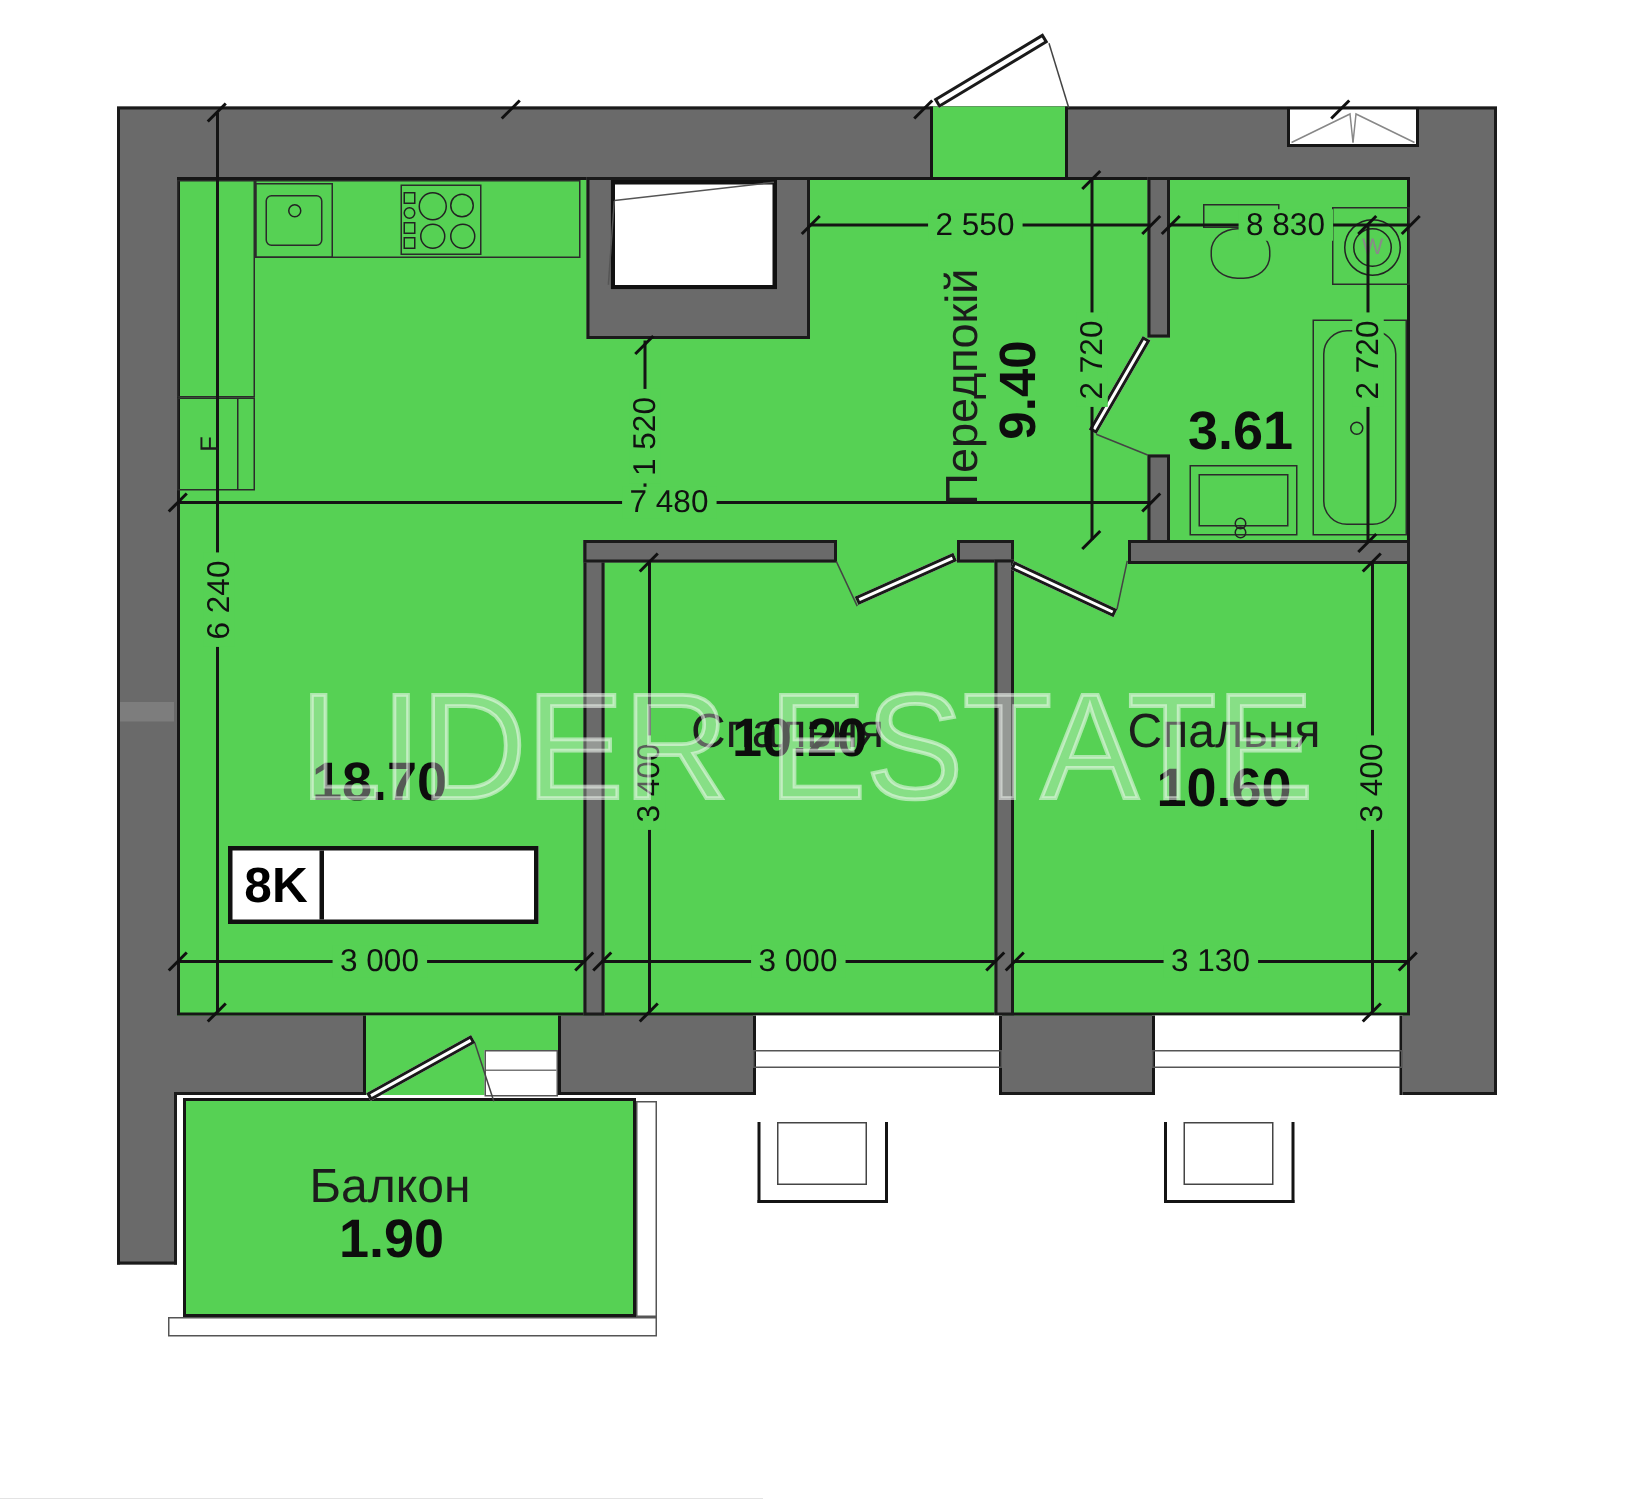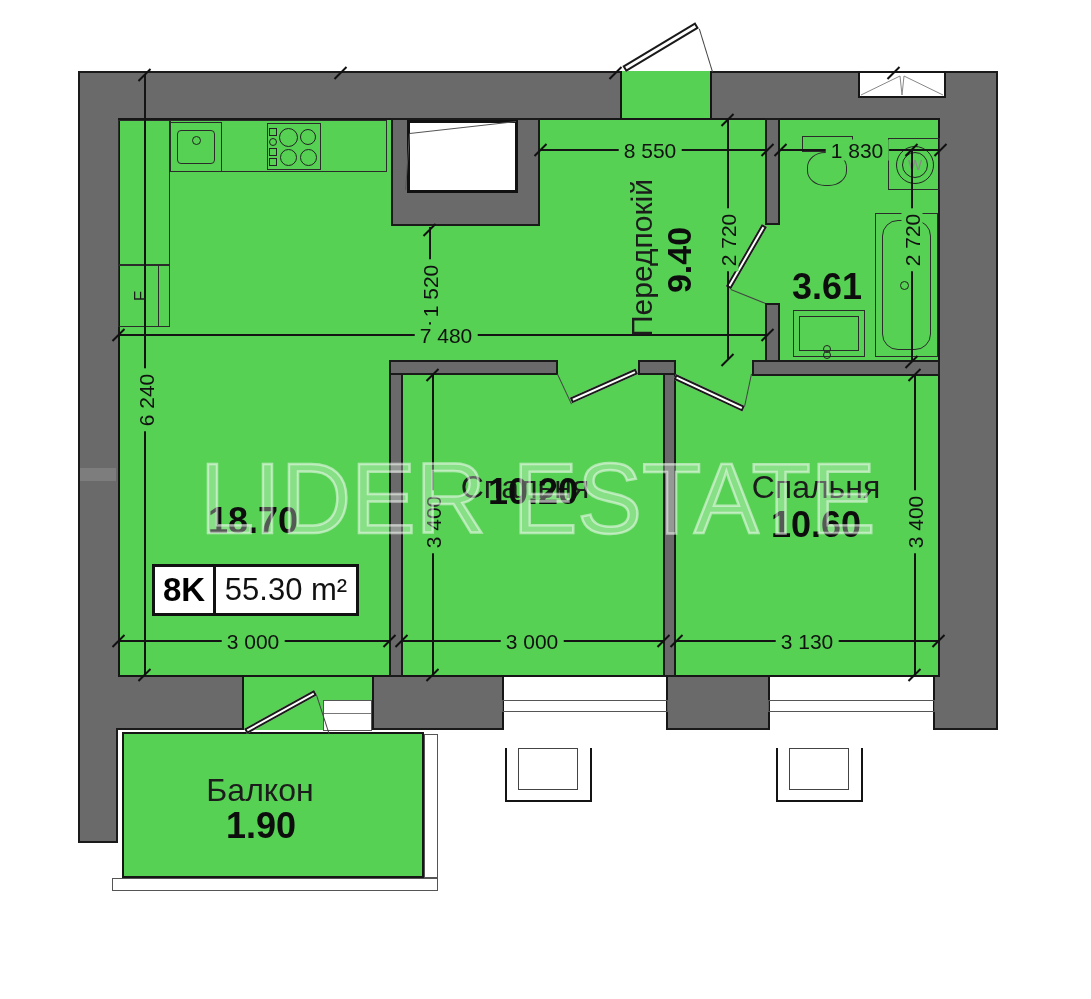--- a/index.html
+++ b/index.html
@@ -180,22 +180,22 @@
   <div class="tick" style="left:668px;top:640px;z-index:21;"></div>
   <div class="tick" style="left:930px;top:640px;z-index:21;"></div>
   <div class="tick" style="left:424px;top:374px;z-index:21;"></div>
   <div class="tick" style="left:424px;top:674px;z-index:21;"></div>
   <div class="tick" style="left:906px;top:374px;z-index:21;"></div>
   <div class="tick" style="left:906px;top:674px;z-index:21;"></div>
   <div class="tick" style="left:332px;top:72px;z-index:21;"></div>
   <div class="tick" style="left:607px;top:72px;z-index:21;"></div>
   <div class="tick" style="left:885px;top:72px;z-index:21;"></div>
 
-  <div class="dimt" style="left:650px;top:150px;">8 550</div>
-  <div class="dimt" style="left:857px;top:150px;">1 830</div>
+  <div class="dimt" style="left:650px;top:150px;">2 550</div>
+  <div class="dimt" style="left:857px;top:150px;">8 830</div>
   <div class="dimtv" style="left:728px;top:240px;">2 720</div>
   <div class="dimtv" style="left:912px;top:240px;">2 720</div>
   <div class="dimtv" style="left:430px;top:291px;">1 520</div>
   <div class="dimt" style="left:446px;top:335px;">7 480</div>
   <div class="dimtv" style="left:146px;top:400px;">6 240</div>
   <div class="dimt" style="left:253px;top:641px;">3 000</div>
   <div class="dimt" style="left:532px;top:641px;">3 000</div>
   <div class="dimt" style="left:807px;top:641px;">3 130</div>
   <div class="dimtv" style="left:433px;top:522px;">3 400</div>
   <div class="dimtv" style="left:915px;top:522px;">3 400</div>
@@ -206,18 +206,17 @@
   <div class="rname" style="left:816px;top:487px;">Спальня</div>
   <div class="rarea" style="left:816px;top:525px;">10.60</div>
   <div class="rnamev" style="left:642px;top:258px;">Передпокій</div>
   <div class="rareav" style="left:679px;top:260px;">9.40</div>
   <div class="rarea" style="left:827px;top:287px;">3.61</div>
   <div class="rname" style="left:260px;top:790px;">Балкон</div>
   <div class="rarea" style="left:261px;top:826px;">1.90</div>
 
   <div id="badge">
     <div class="c1">8K</div>
-    <div class="c2">55.30 m²</div>
   </div>
 
   <div id="watermark">LIDER ESTATE</div>
 
 </div>
 
 </body></html>

